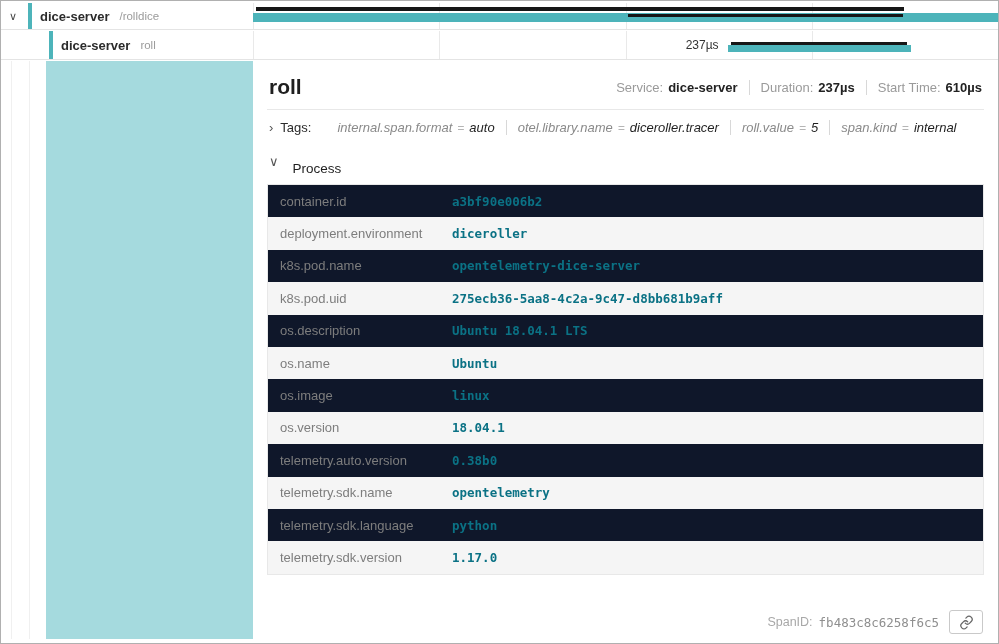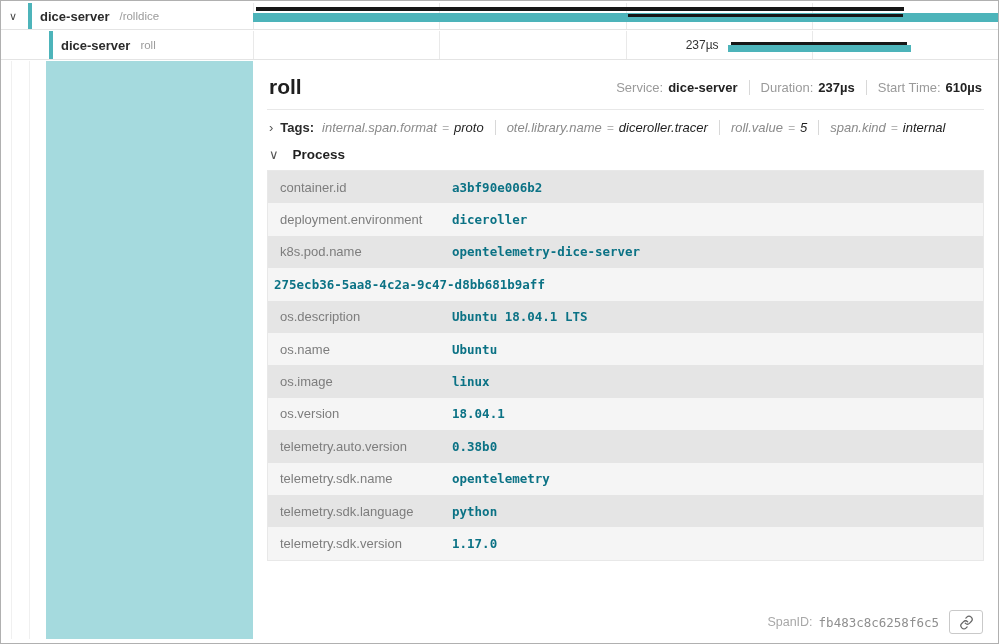--- a/index.html
+++ b/index.html
@@ -45,32 +45,32 @@
 
   .detail-header { display:flex; justify-content:space-between; align-items:center;
                    padding:14px 2px 10px; border-bottom:1px solid #e8e8e8; }
   .detail-title  { font-size:21px; font-weight:700; color:#1f1f1f; }
   .overview { display:flex; align-items:center; font-size:13px; color:#9a9a9a; white-space:nowrap; }
   .ov-val   { color:#222; font-weight:700; margin-left:5px; }
   .ov-sep   { width:1px; height:15px; background:#d8d8d8; margin:0 11px; }
 
   .tags-line { display:flex; align-items:center; padding:10px 2px 8px; font-size:13px; cursor:pointer; }
   .chev      { color:#555; margin-right:7px; font-size:13px; line-height:1; }
-  .tags-label{ font-weight:700; color:#2b2b2b; margin-right:8px; }
+  .tags-label{ font-weight:400; color:#2b2b2b; margin-right:26px; }
   .tag-item  { display:flex; align-items:center; white-space:nowrap;font-style:italic; }
   .tag-key   { color:#8a8a8a; }
   .tag-eq    { color:#b5b5b5; margin:0 5px; font-size:12px; }
   .tag-val   { color:#1f1f1f; }
   .tag-sep   { width:1px; height:15px; background:#d8d8d8; margin:0 11px; }
 
   .process-line  { display:flex; align-items:center; padding:4px 2px 6px; font-size:13.5px; cursor:pointer; }
-  .process-label { font-weight:700; color:#1f1f1f; margin-left:7px; }
+  .process-label { font-weight:400; color:#1f1f1f; margin-left:7px;margin-top:14px; }
 
   .kv-table { border:1px solid #e8e8e8; margin-top:2px; }
-  .kv-row   { display:grid; grid-template-columns:178px 1fr; height:32.4px; align-items:center; background:#e5e5e5; }
+  .kv-row   { display:grid; grid-template-columns:178px 1fr; height:32.4px; align-items:center; background:#0f172a; }
   .kv-row:nth-child(even) { background:#f5f5f5; }
   .kv-key { color:#7d7d7d; font-size:13px; padding-left:12px; white-space:nowrap; }
   .kv-val { font-family:"DejaVu Sans Mono", monospace; font-size:12.5px; color:#0b7285;
             font-weight:700; padding-left:6px; white-space:nowrap; }
 
   .detail-footer { position:absolute; right:15px; bottom:9px; display:flex; align-items:center; }
   .spanid-label  { font-size:12.5px; color:#a8a8a8; }
   .spanid-value  { font-family:"DejaVu Sans Mono", monospace; font-size:12.5px; color:#8f8f8f;
                    margin-left:6px; margin-right:10px; }
   .link-btn { width:34px; height:24px; border:1px solid #c9c9c9; border-radius:3px; background:#fff;
@@ -136,21 +136,21 @@
       </div>
     </div>
 
     <div class="tags-line">
       <span class="chev">›</span>
       <span class="tags-label">Tags:</span>
 
       <span class="tag-item">
         <span class="tag-key">internal.span.format</span>
         <span class="tag-eq">=</span>
-        <span class="tag-val">proto</span>
+        <span class="tag-val">auto</span>
       </span>
       <span class="tag-sep"></span>
       <span class="tag-item">
         <span class="tag-key">otel.library.name</span>
         <span class="tag-eq">=</span>
         <span class="tag-val">diceroller.tracer</span>
       </span>
       <span class="tag-sep"></span>
       <span class="tag-item">
         <span class="tag-key">roll.value</span>
@@ -177,20 +177,21 @@
       </div>
       <div class="kv-row">
         <span class="kv-key">deployment.environment</span>
         <span class="kv-val">diceroller</span>
       </div>
       <div class="kv-row">
         <span class="kv-key">k8s.pod.name</span>
         <span class="kv-val">opentelemetry-dice-server</span>
       </div>
       <div class="kv-row">
+        <span class="kv-key">k8s.pod.uid</span>
         <span class="kv-val">275ecb36-5aa8-4c2a-9c47-d8bb681b9aff</span>
       </div>
       <div class="kv-row">
         <span class="kv-key">os.description</span>
         <span class="kv-val">Ubuntu 18.04.1 LTS</span>
       </div>
       <div class="kv-row">
         <span class="kv-key">os.name</span>
         <span class="kv-val">Ubuntu</span>
       </div>

